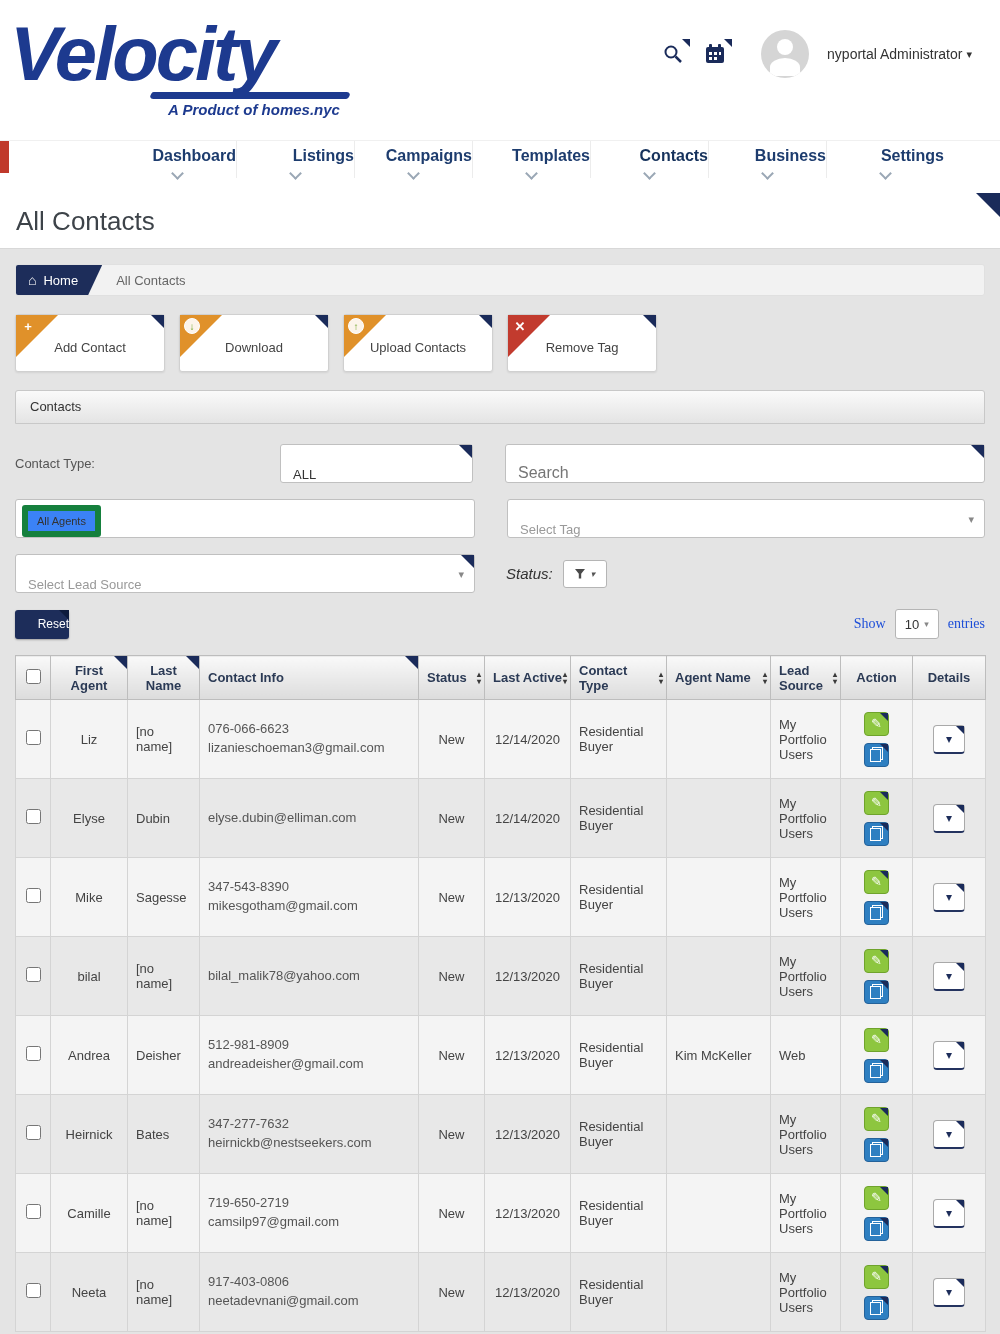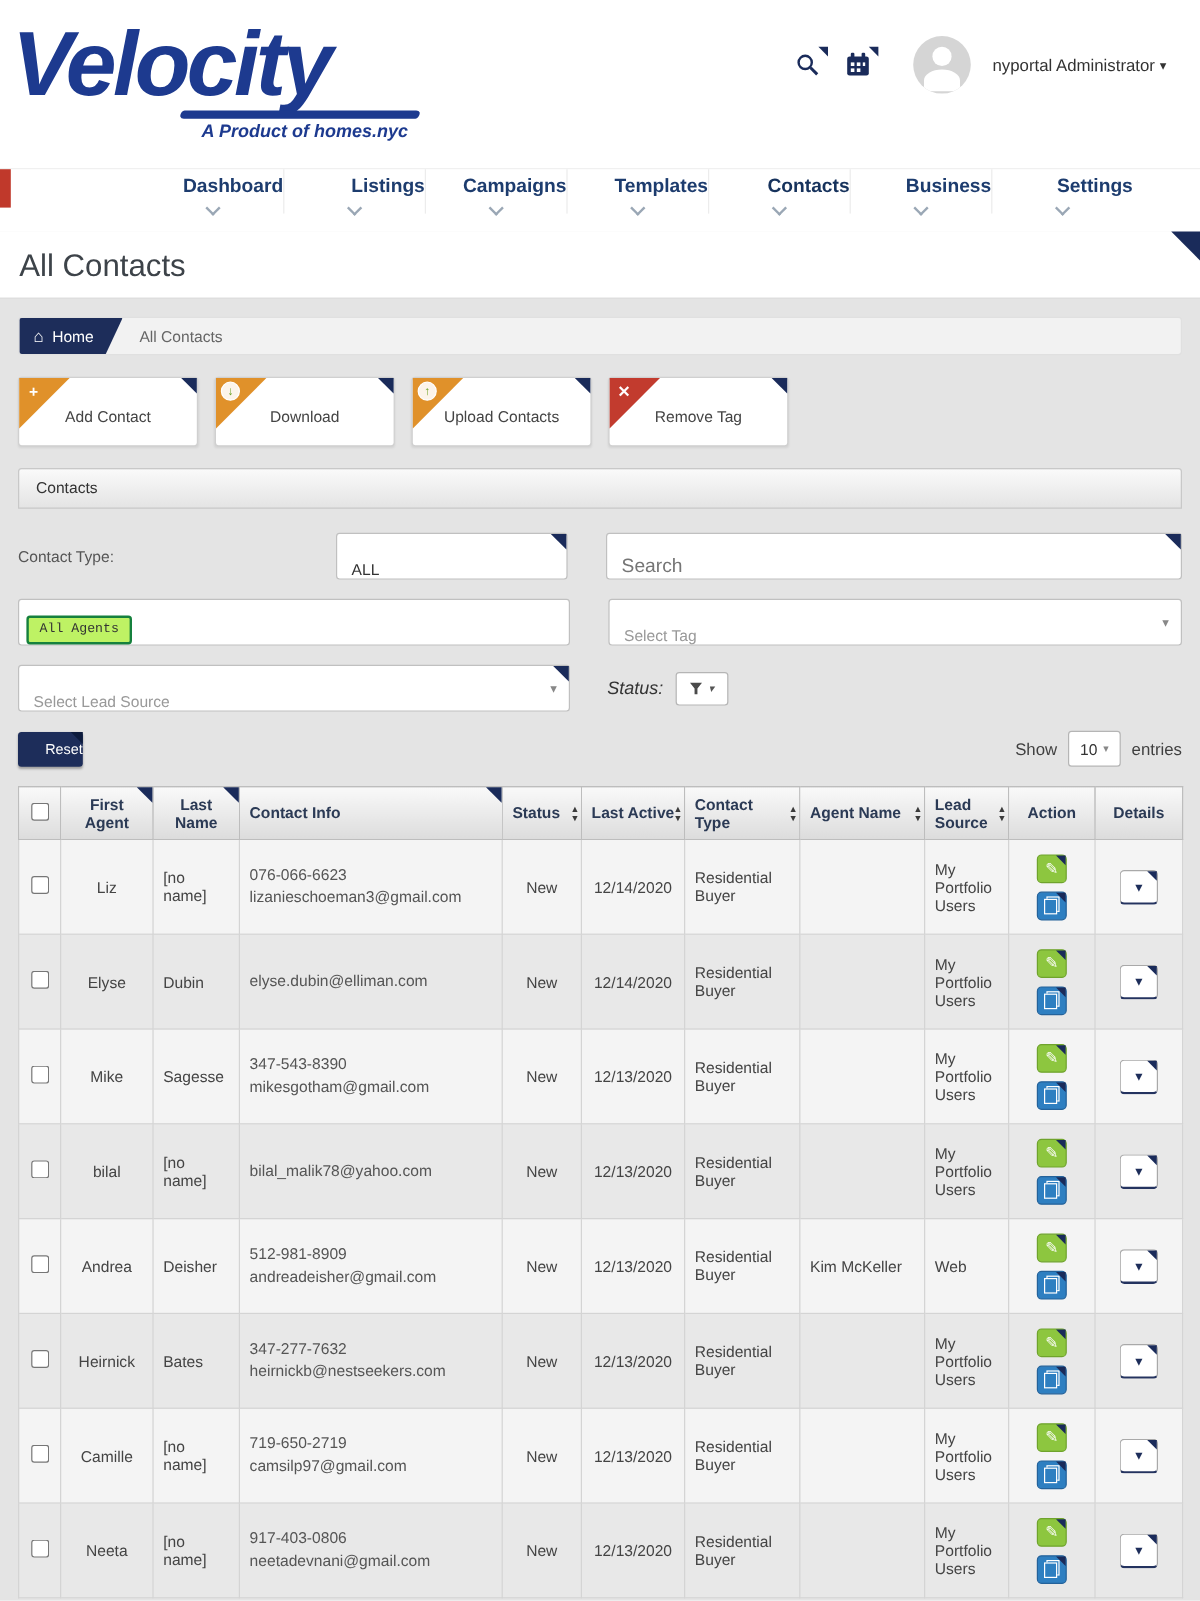--- a/index.html
+++ b/index.html
@@ -74,35 +74,35 @@
                   border:1px solid #c8c8c8; border-radius:3px 3px 0 0; font-size:13px; color:#333; padding:0 14px; }
   .filters { padding-top:20px; }
   .f-row { display:flex; align-items:center; margin-bottom:16px; }
   .f-label { flex:0 0 265px; font-size:13px; color:#555; }
   .boxy { position:relative; height:39px; background:#fff; border:1px solid #c0c0c0; border-radius:3px;
           display:flex; align-items:flex-end; padding:0 12px; font-size:13px; color:#333; }
   .select-all { width:193px; cursor:pointer; }
   .search-box { flex:1; margin-left:32px; }
   .search-box input { border:none; outline:none; width:100%; font-size:16px; font-family:"Liberation Sans",sans-serif; color:#333; background:transparent; }
   .agents-box { width:460px; padding:0 6px; }
-  .agents-chip { border:2px solid #15803d; border-radius:3px; background:#bef264; font-size:11px; color:#333; padding:4px 9px; cursor:pointer;font-family:Liberation Mono, monospace; }
+  .agents-chip { border:6px solid #15803d; border-radius:3px; background:#3b82f6; font-size:11px; color:#333; padding:4px 9px; cursor:pointer; }
   .tag-select { flex:1; margin-left:32px; color:#999; cursor:pointer; }
   .lead-select { width:460px; color:#999; cursor:pointer; }
   .sel-caret { position:absolute; right:10px; top:50%; transform:translateY(-50%); color:#888; font-size:11px; }
   .status-group { margin-left:31px; display:flex; align-items:center; gap:10px;font-style:italic; }
   .status-label { font-size:15px; color:#333; }
   .status-btn { position:relative; width:44px; height:28px; background:#fff; border:1px solid #b5b5b5; border-radius:3px;
                 display:flex; align-items:center; justify-content:center; gap:4px; cursor:pointer; }
   .status-btn .sc { font-size:9px; color:#555; }
   .reset-row { margin-top:4px; margin-bottom:8px; }
   .reset-btn { position:relative; width:54px; height:29px; background:#1d2d5a; border:none; border-radius:3px;
                color:#fff; font-size:12px; font-family:"Liberation Sans",sans-serif; cursor:pointer;
                box-shadow:0 1px 2px rgba(0,0,0,.3);text-align:right; }
   .show-group { margin-left:auto; display:flex; align-items:center; gap:9px; }
-  .show-text { font-size:14px; color:#404040; }
+  .show-text { font-size:14px; color:#1d4ed8;font-family:Liberation Serif, serif; }
   .pagesize { position:relative; width:44px; height:30px; background:#ffffff; border:1px solid #b5b5b5; border-radius:3px;
               display:flex; align-items:center; justify-content:center; gap:5px; font-size:13px; color:#333; cursor:pointer; }
   .pagesize .sel-caret { position:static; transform:none; font-size:9px; }
 
   
   table { width:970px; border-collapse:collapse; table-layout:fixed; margin-top:16px; }
   thead th { position:relative; height:44px; background:linear-gradient(#f9f9f9,#dcdcdc); border:1px solid #bdbdbd;
              font-size:13px; font-weight:bold; color:#2b3a55; text-align:left; padding:4px 8px; cursor:pointer; }
   thead th.center { text-align:center; }
   .sort { position:absolute; right:3px; top:50%; transform:translateY(-50%); display:flex; flex-direction:column; }

